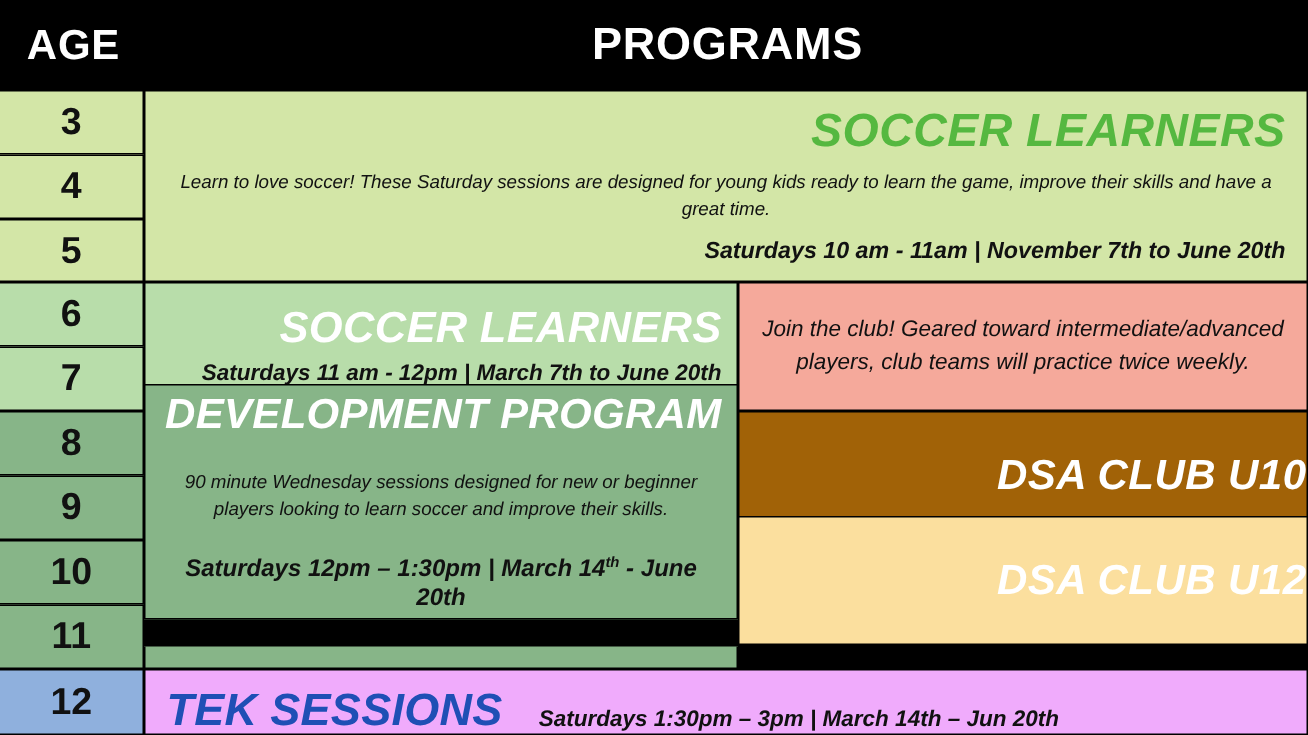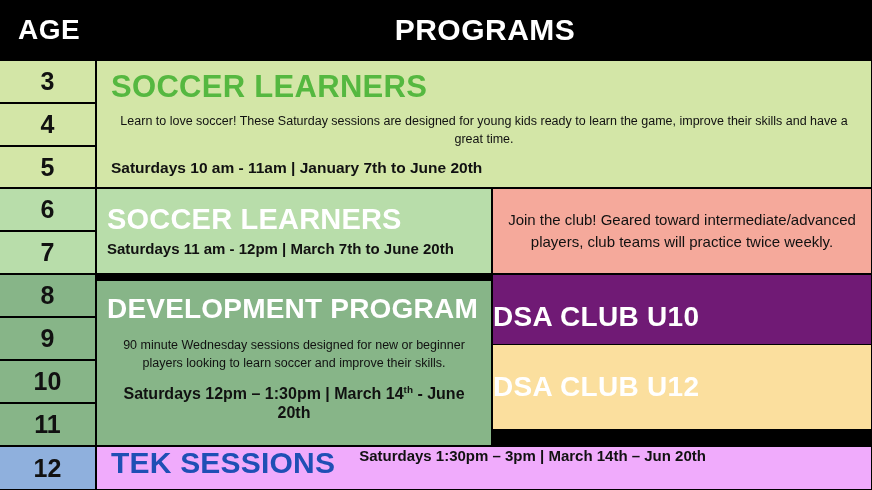--- a/index.html
+++ b/index.html
@@ -38,22 +38,22 @@
     border-right:1.5px solid #000;
     display:flex;align-items:center;justify-content:center;
     font-size:25px;font-weight:bold;color:#111;
   }
 
   
   .progarea{position:absolute;left:96px;top:0;width:776px;height:430px;}
   .block{
     position:absolute;box-sizing:border-box;
     border:1.5px solid #000;
-    display:flex;flex-direction:column;align-items:flex-start;justify-content:center;
-    text-align:center;overflow:hidden;
+    display:flex;flex-direction:column;align-items:flex-end;justify-content:center;
+    text-align:center;overflow:hidden;font-style:italic;
   }
 
   .b-title{font-weight:bold;line-height:1.05;}
   .b-desc{font-size:12.5px;line-height:1.45;color:#111;font-weight:500;}
   .b-when{font-size:15.5px;font-weight:bold;color:#111;line-height:1.2;}
 
   
   #blk-sl1{left:0;top:0;width:776px;height:128px;background:#d3e6a7;padding:4px 14px;}
   #blk-sl1 .b-title{font-size:31px;color:#55b840;margin-bottom:9px;letter-spacing:.3px;}
   #blk-sl1 .b-desc{margin-bottom:10px;}
@@ -72,21 +72,21 @@
   #blk-dev{left:0;top:214px;width:396px;height:157px;background:#87b588;padding:4px 10px;}
   #blk-dev .b-title{font-size:28px;color:#ffffff;margin-bottom:12px;letter-spacing:.2px;}
   #blk-dev .b-desc{margin-bottom:12px;}
   #blk-dev .b-when{font-size:16px;}
   sup{font-size:.62em;vertical-align:super;line-height:0;}
 
   
   #blk-devfill{left:0;top:371px;width:396px;height:39px;background:#87b588;border-top:none;}
 
   
-  #blk-u10{left:396px;top:214px;width:380px;height:86px;background:#701a75;}
+  #blk-u10{left:396px;top:214px;width:380px;height:86px;background:#a16207;}
   #blk-u10 .b-title{font-size:28px;color:#ffffff;letter-spacing:.3px;}
 
   
   #blk-u12{left:396px;top:300px;width:380px;height:110px;background:#fbdf9e;}
   #blk-u12 .b-title{font-size:28px;color:#ffffff;letter-spacing:.3px;}
 
   
   #blk-tek{
     left:0;top:410px;width:776px;height:20px;background:#f0abfc;
     flex-direction:row;justify-content:flex-start;padding:0 0 0 14px;
@@ -117,33 +117,33 @@
       <div class="agecell" id="age-7" style="top: 300px; height: 43px; background: rgb(135, 181, 136);">10</div>
       <div class="agecell" id="age-8" style="top: 343px; height: 43px; background: rgb(135, 181, 136);">11</div>
       <div class="agecell" id="age-9" style="top: 386px; height: 44px; background: rgb(143, 176, 221);">12</div>
     </div>
 
     <div class="progarea">
 
       <div class="block" id="blk-sl1" style="top: 0px; height: 128px;">
         <div class="b-title">SOCCER LEARNERS</div>
         <div class="b-desc">Learn to love soccer! These Saturday sessions are designed for young kids ready to learn the game, improve their skills and have a great time.</div>
-        <div class="b-when">Saturdays 10 am - 11am | January 7th to June 20th</div>
+        <div class="b-when">Saturdays 10 am - 11am | November 7th to June 20th</div>
       </div>
 
       <div class="block" id="blk-sl2" style="top: 128px; height: 86px;">
         <div class="b-title">SOCCER LEARNERS</div>
         <div class="b-when">Saturdays 11 am - 12pm | March 7th to June 20th</div>
       </div>
 
       <div class="block" id="blk-u8" style="top: 128px; height: 86px;">
         <div class="b-desc">Join the club! Geared toward intermediate/advanced players, club teams will practice twice weekly.</div>
       </div>
 
-      <div class="block" id="blk-dev" style="top: 220px; height: 157px;">
+      <div class="block" id="blk-dev" style="top: 196px; height: 157px; gap: 10px;">
         <div class="b-title">DEVELOPMENT PROGRAM</div>
         <div class="b-desc">90 minute Wednesday sessions designed for new or beginner players looking to learn soccer and improve their skills.</div>
         <div class="b-when"><span>Saturdays 12pm – 1:30pm | March 14</span><sup>th</sup><span> - June 20th</span></div>
       </div>
 
       <div class="block" id="blk-devfill" style="top: 371px; height: 15px;"></div>
 
       <div class="block" id="blk-u10" style="top: 214px; height: 86px;">
         <div class="b-title">DSA CLUB U10</div>
       </div>

